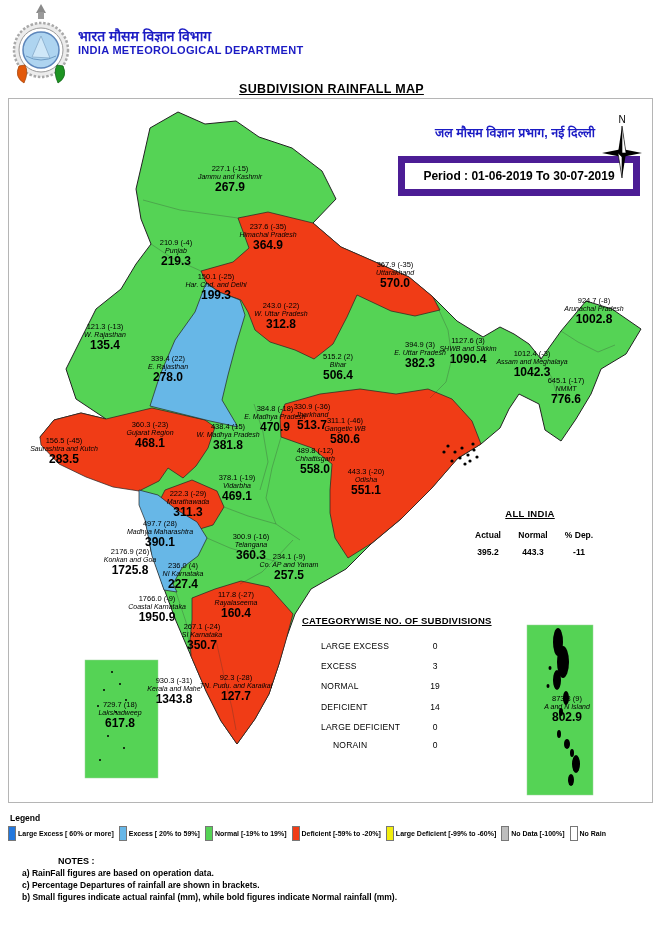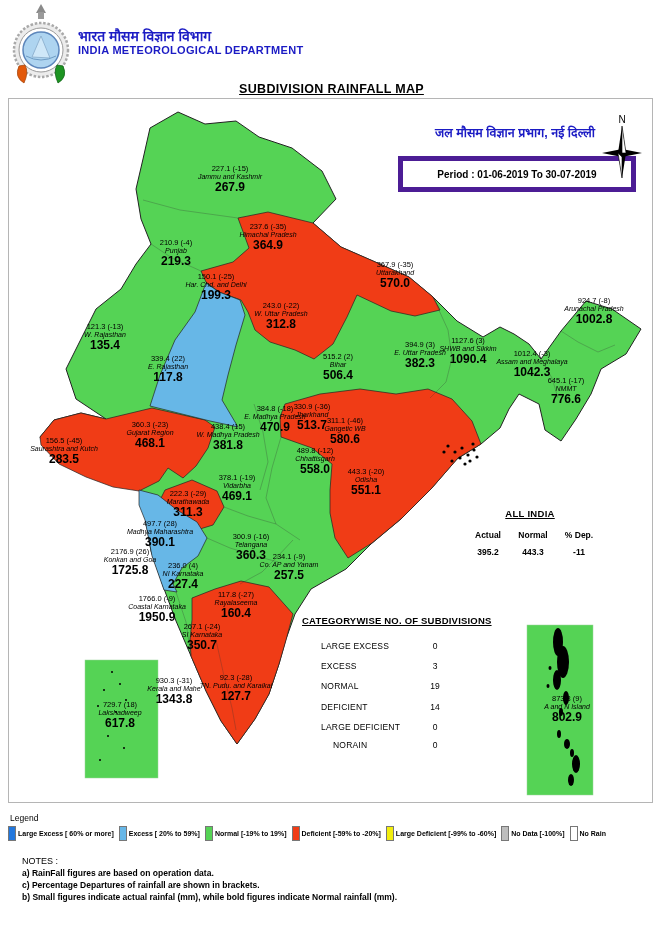--- a/index.html
+++ b/index.html
@@ -10,45 +10,45 @@
   .hindi-title{left:78px;top:26px;font-size:14px;font-weight:bold;color:#1b1bc4;}
   .eng-title{left:78px;top:44px;font-size:11px;font-weight:bold;color:#1b1bc4;letter-spacing:.3px;}
   .page-title{left:0;top:82px;width:663px;text-align:center;font-size:12.5px;font-weight:bold;
               text-decoration:underline;letter-spacing:.3px;}
   
   .map-frame{left:8px;top:98px;width:643px;height:703px;border:1px solid #b5b5b5;background:#fff;}
   #map-svg{left:0;top:0;}
   
   .map-hindi{left:390px;top:124px;width:250px;text-align:center;font-size:12.5px;font-weight:bold;color:#1b1bc4;}
   .map-eng{left:390px;top:141px;width:250px;text-align:center;font-size:10.5px;font-weight:bold;color:#1b1bc4;letter-spacing:.3px;}
-  .period-box{left:398px;top:156px;width:228px;height:26px;border:5px solid #4c1d95;
-              display:flex;align-items:center;justify-content:center;font-size:10px;font-weight:bold;}
+  .period-box{left:398px;top:156px;width:228px;height:26px;border:7px solid #4c1d95;
+              display:flex;align-items:center;justify-content:center;font-size:12px;font-weight:bold;}
   
   #compass{left:598px;top:112px;}
   
   .sub-label{position:absolute;transform:translate(-50%,-50%);text-align:center;line-height:1.12;white-space:nowrap;}
   .sub-label .l1{font-size:7.5px;}
   .sub-label .l2{font-size:7px;font-style:italic;}
   .sub-label .l3{font-size:12px;font-weight:bold;}
   
   .ai-title{left:455px;top:508px;width:150px;text-align:center;font-size:9.5px;font-weight:bold;text-decoration:underline;letter-spacing:.3px;}
   .ai-h,.ai-v{font-size:8.5px;font-weight:bold;text-align:center;}
   
   .cat-title{left:302px;top:615px;font-size:9.5px;font-weight:bold;text-decoration:underline;letter-spacing:.2px;}
   .cat-row-label{font-size:8.5px;letter-spacing:.2px;}
   .cat-row-value{font-size:8.5px;text-align:center;width:26px;}
   
-  .legend-title{left:10px;top:813px;font-size:8.5px;font-weight:normal;text-align:center;}
+  .legend-title{left:10px;top:813px;font-size:8.5px;font-weight:bold;text-align:center;}
   .legend-row{left:8px;top:826px;width:650px;display:flex;align-items:center;}
   .leg-item{display:flex;align-items:center;margin-right:5px;}
   .leg-swatch{width:6px;height:13px;border:0.5px solid #777;margin-right:2px;flex:none;}
   .leg-label{font-size:7px;font-weight:bold;white-space:nowrap;}
   
   .notes{left:22px;top:855px;font-size:8.5px;font-weight:600;line-height:12px;}
-  .notes .nt{font-size:9px;font-weight:normal;}
+  .notes .nt{font-size:9px;font-weight:bold;margin-left:36px;}
 </style>
 </head>
 <body>
 
 <div class="page">
 
   <svg class="abs" style="left:12px;top:4px;" width="58" height="88" viewBox="0 0 58 88">
     <polygon points="29,0 34,9 24,9" fill="#8a8a8a"></polygon>
     <rect x="26" y="8" width="6" height="7" fill="#9a9a9a"></rect>
     <circle cx="29" cy="46" r="27" fill="#ececec" stroke="#a9a9a9" stroke-width="2.5" stroke-dasharray="2.5,1.8"></circle>
@@ -156,21 +156,21 @@
                  <div class="l3">312.8</div>
       </div>
       <div class="sub-label" style="left: 105px; top: 338px;">
         <div class="l1">121.3 (-13)</div>
                  <div class="l2">W. Rajasthan</div>
                  <div class="l3">135.4</div>
       </div>
       <div class="sub-label" style="left: 168px; top: 370px;">
         <div class="l1">339.4 (22)</div>
                  <div class="l2">E. Rajasthan</div>
-                 <div class="l3">117.8</div>
+                 <div class="l3">278.0</div>
       </div>
       <div class="sub-label" style="left: 420px; top: 356px;">
         <div class="l1">394.9 (3)</div>
                  <div class="l2">E. Uttar Pradesh</div>
                  <div class="l3">382.3</div>
       </div>
       <div class="sub-label" style="left: 338px; top: 368px;">
         <div class="l1">515.2 (2)</div>
                  <div class="l2">Bihar</div>
                  <div class="l3">506.4</div>

